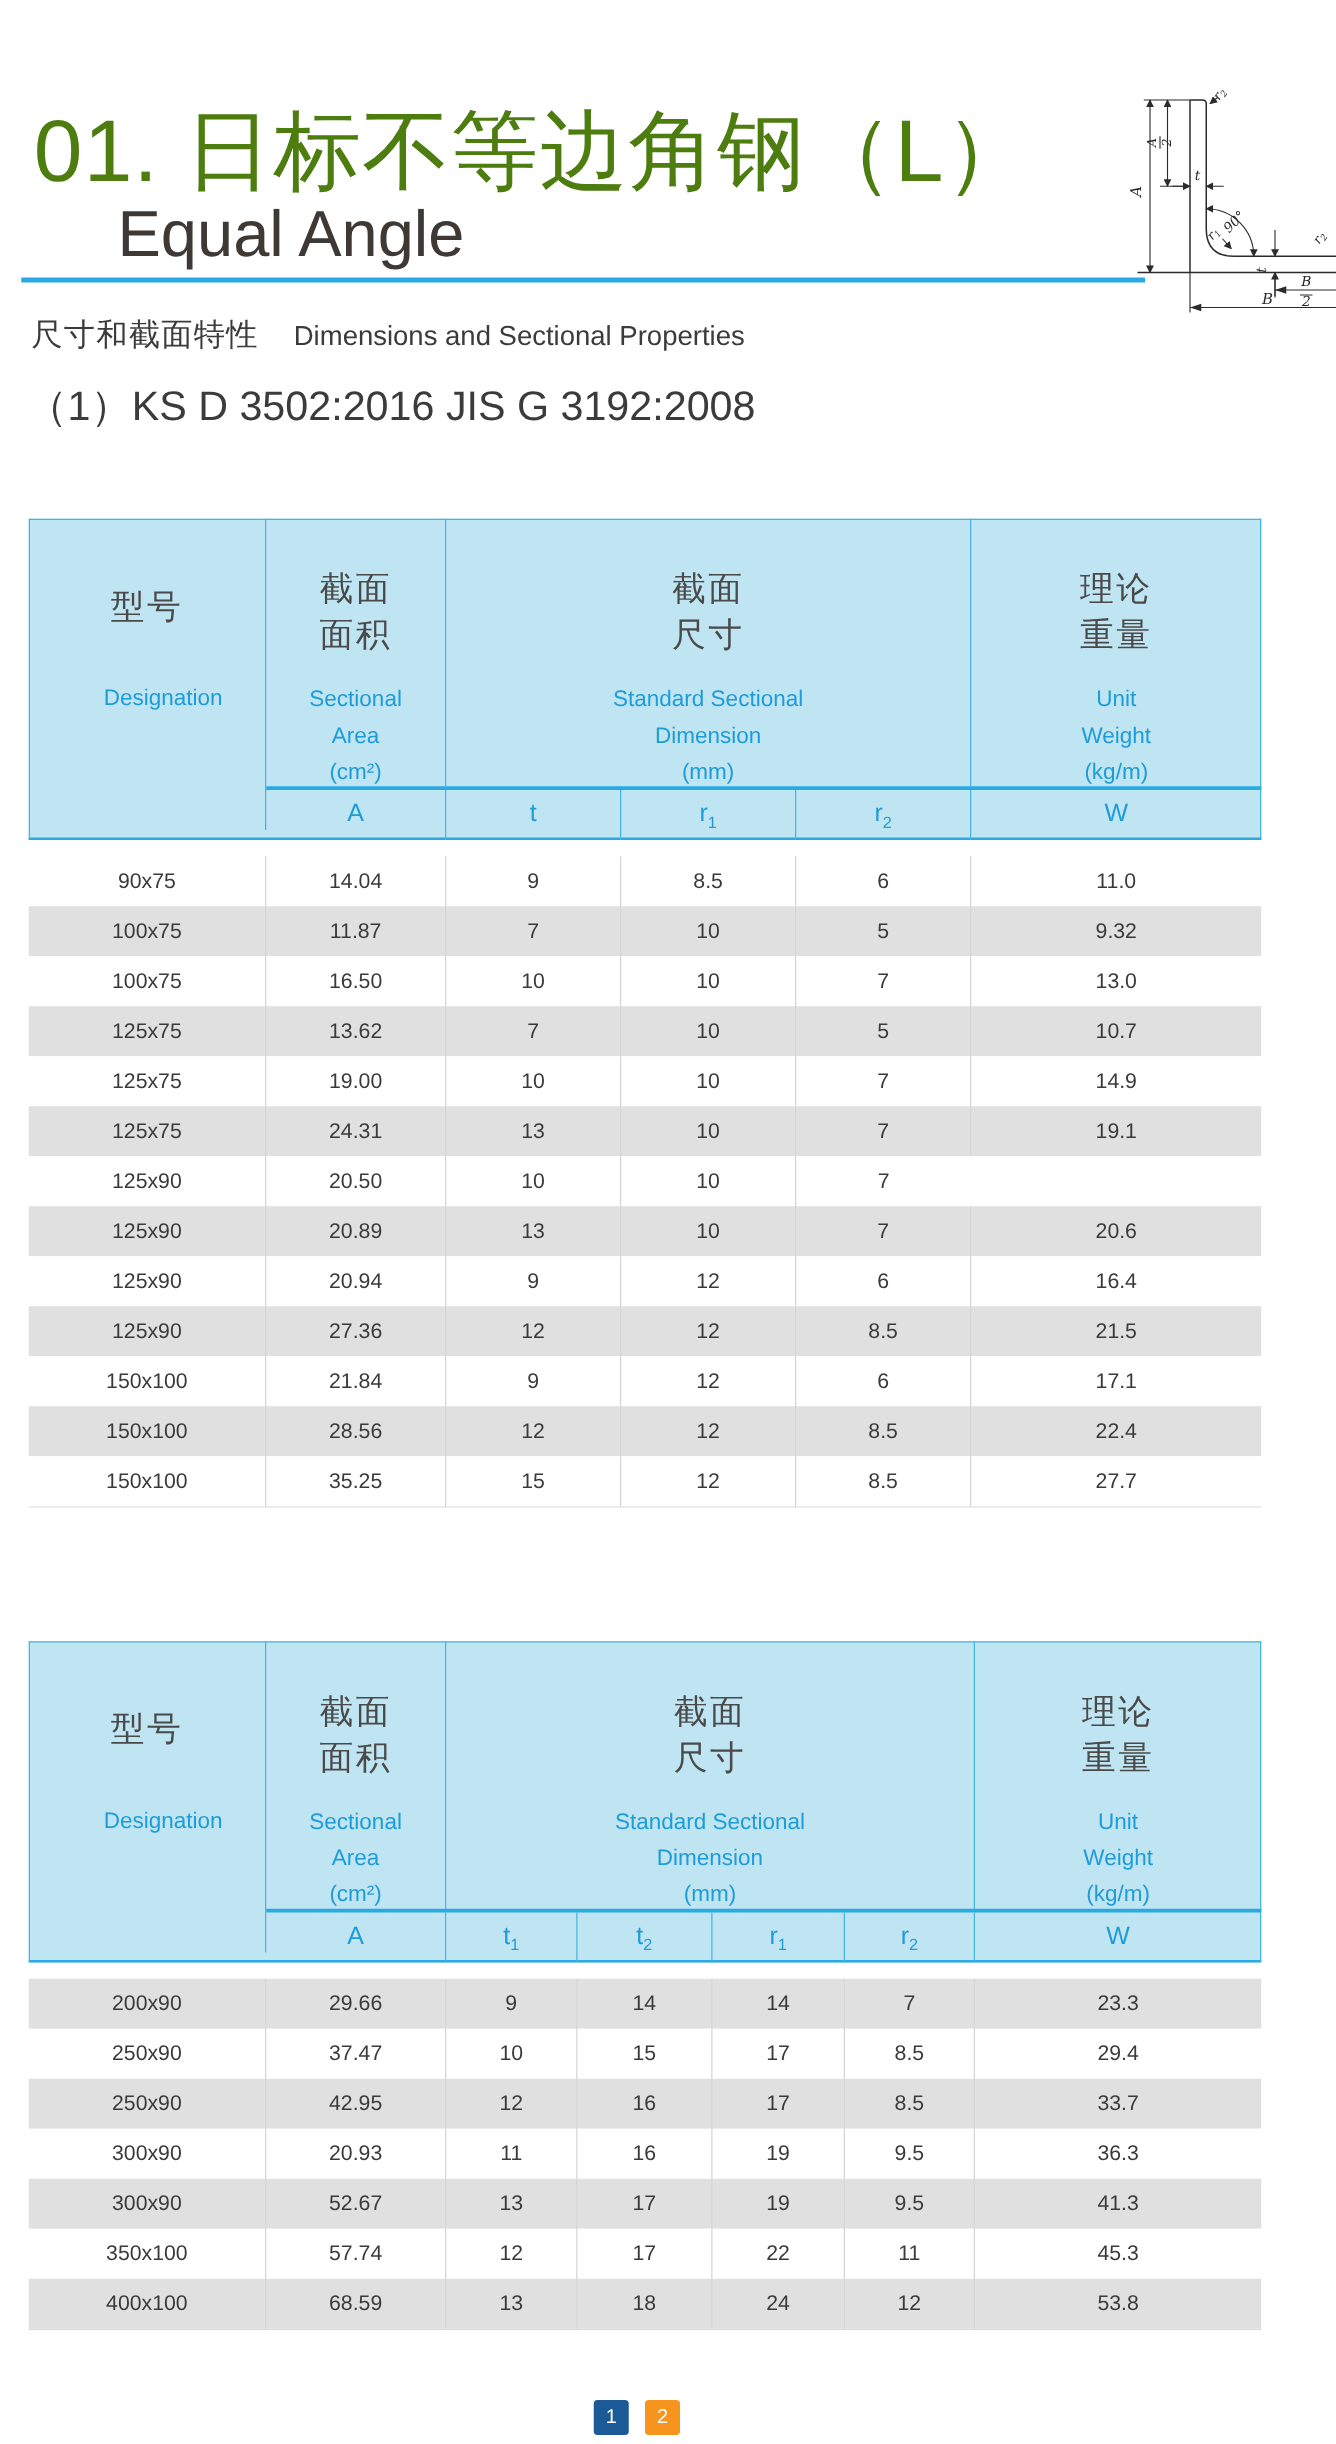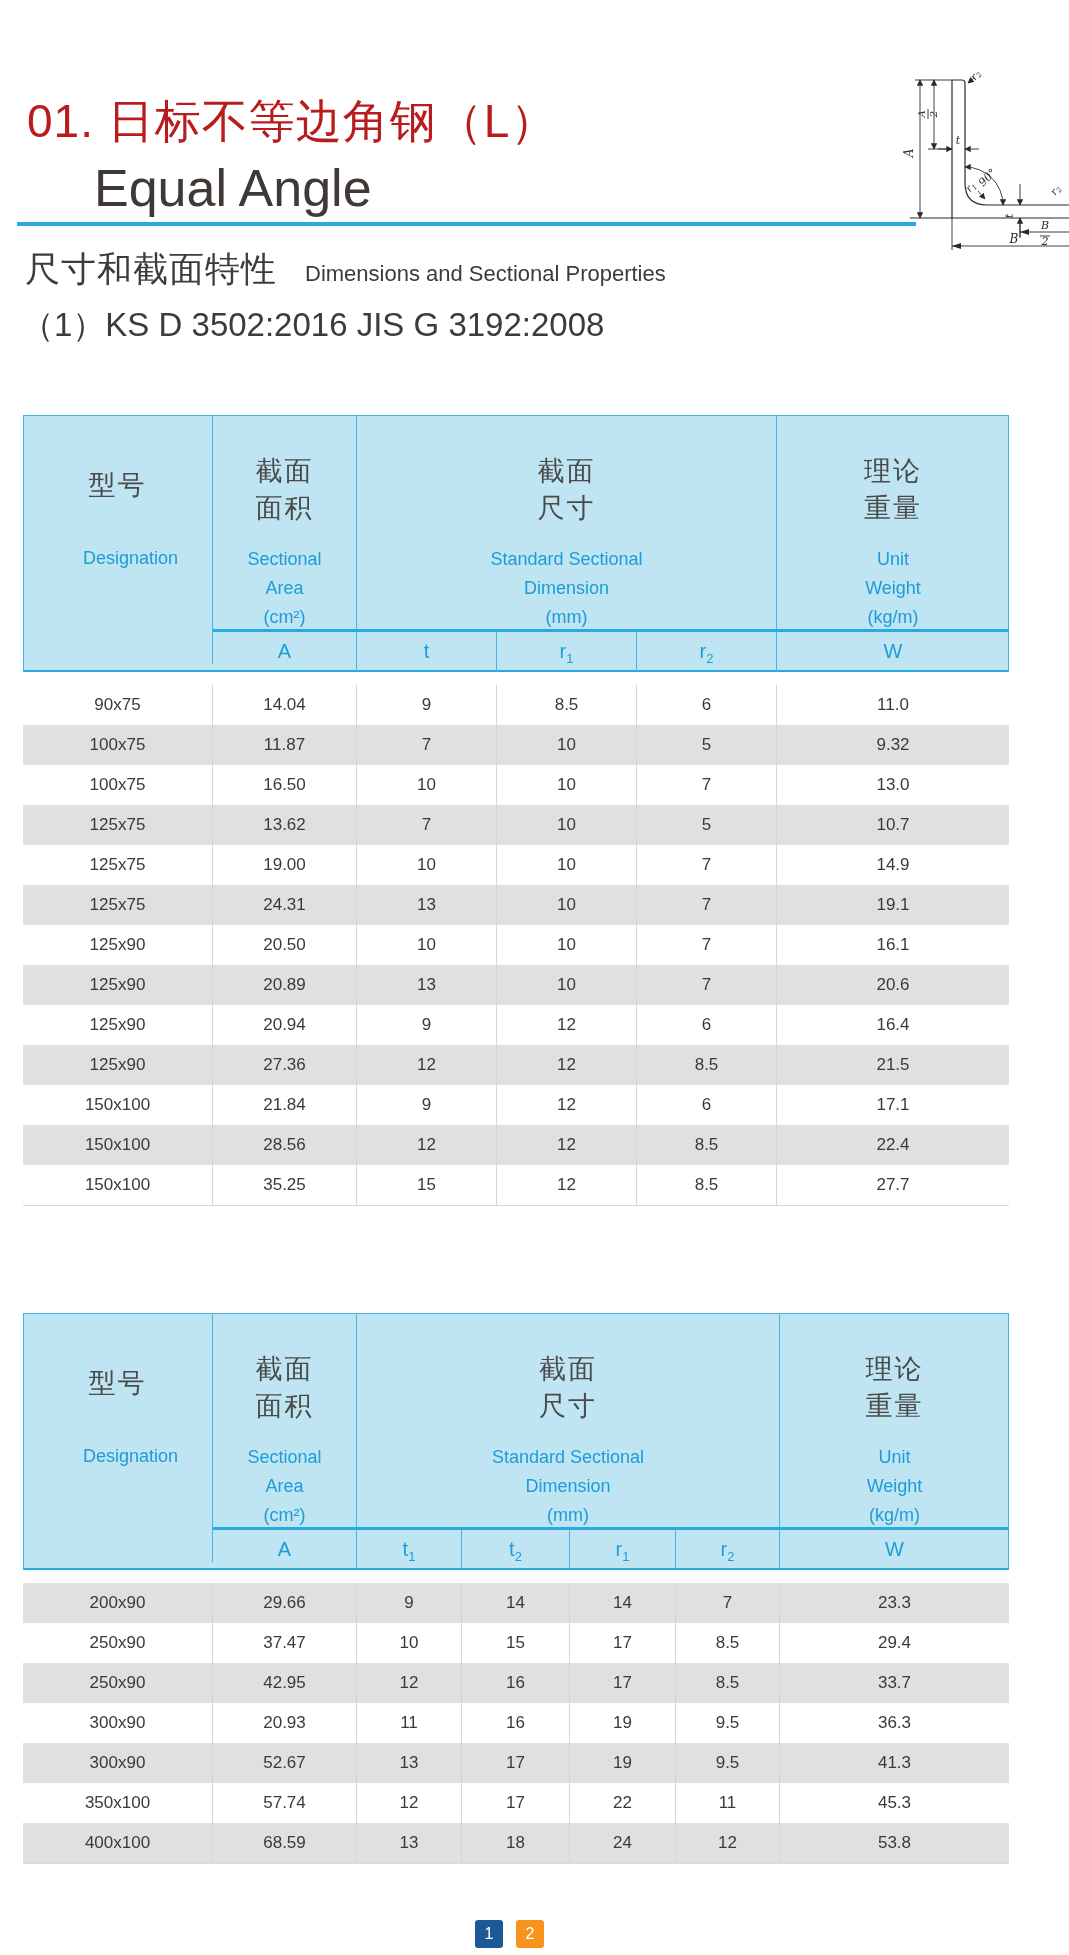--- a/index.html
+++ b/index.html
@@ -1,26 +1,26 @@
 <!DOCTYPE html>
 <html><head>
 <meta charset="utf-8">
 <style>
   html,body{margin:0;padding:0;background:#ffffff;}
   .page{position:relative;width:1069px;height:1955px;background:#ffffff;overflow:hidden;
         font-family:"Liberation Sans",sans-serif;color:#3a3a3a;}
 
   
-  .title-zh{position:absolute;left:27px;top:84px;font-size:46px;line-height:74px;
-            font-weight:200;color:#b91c1c;letter-spacing:1px;white-space:nowrap;text-align:center;}
+  .title-zh{position:absolute;left:27px;top:84px;font-size:70px;line-height:74px;
+            font-weight:200;color:#4d7c0f;letter-spacing:1px;white-space:nowrap;text-align:center;}
   .title-en{position:absolute;left:94px;top:160px;font-size:52px;line-height:56px;
             font-weight:200;color:#3e3935;}
   .title-rule{position:absolute;left:17px;top:222px;width:899px;height:4px;background:#29abe2;}
   .section-line{position:absolute;left:25px;top:250px;white-space:nowrap;}
-  .section-line .zh{font-size:35px;font-weight:400;color:#3b3b3b;letter-spacing:1px;}
+  .section-line .zh{font-size:25px;font-weight:400;color:#3b3b3b;letter-spacing:1px;}
   .section-line .en{font-size:22px;font-weight:200;color:#3b3b3b;margin-left:28px;}
   .standard-line{position:absolute;left:21px;top:303px;font-size:33px;font-weight:200;
                  color:#3b3b3b;white-space:nowrap;}
 
   
   .diagram{position:absolute;left:902px;top:70px;width:167px;height:186px;}
   .diagram text{font-family:"DejaVu Serif",serif;font-style:italic;fill:#2b2b2b;}
 
   
   .table{position:absolute;left:23px;width:986px;}
@@ -212,21 +212,20 @@
           <div class="tcell c3">10</div>
           <div class="tcell c4">7</div>
           <div class="tcell c5">19.1</div>
         </div>
         <div class="trow">
           <div class="tcell c0">125x90</div>
           <div class="tcell c1">20.50</div>
           <div class="tcell c2">10</div>
           <div class="tcell c3">10</div>
           <div class="tcell c4">7</div>
-          <div class="tcell c5">16.1</div>
         </div>
         <div class="trow">
           <div class="tcell c0">125x90</div>
           <div class="tcell c1">20.89</div>
           <div class="tcell c2">13</div>
           <div class="tcell c3">10</div>
           <div class="tcell c4">7</div>
           <div class="tcell c5">20.6</div>
         </div>
         <div class="trow">

